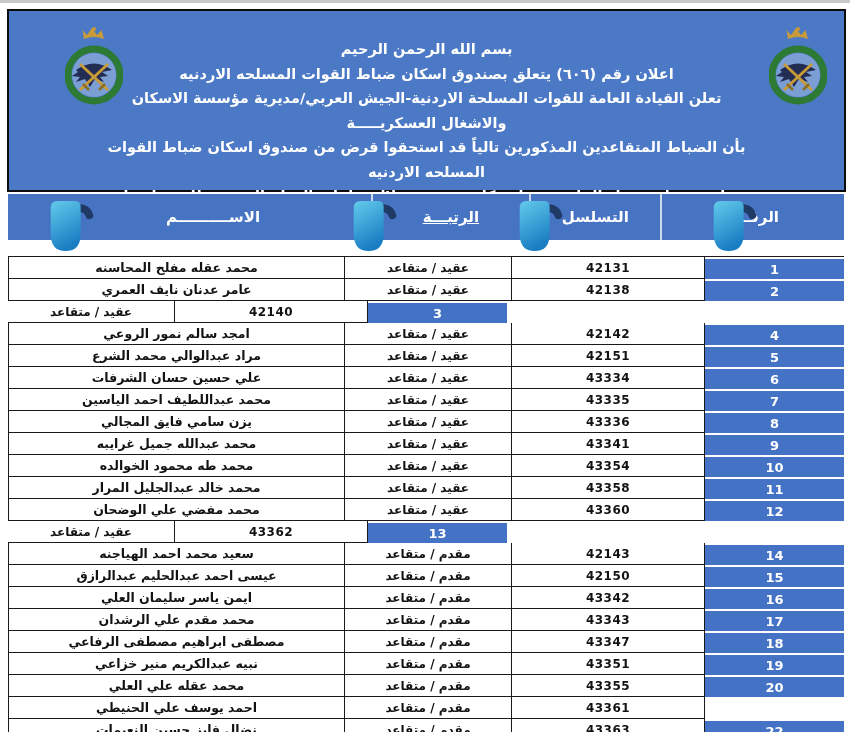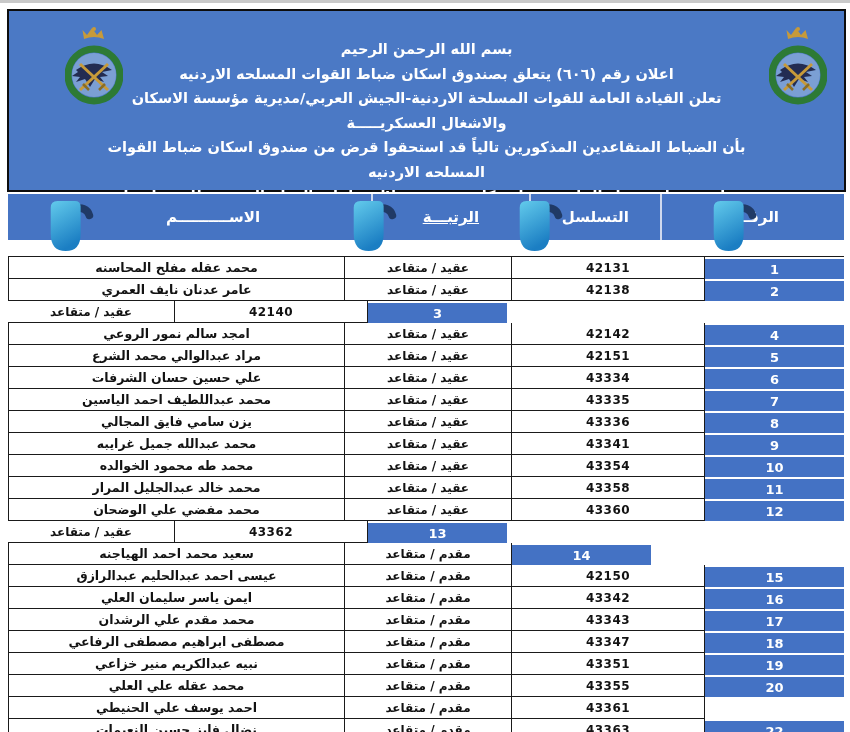--- a/index.html
+++ b/index.html
@@ -208,20 +208,21 @@
         <div class="cell c-serial" dir="ltr">12</div>
       </div>
       <div class="trow">
         <div class="cell c-rank" dir="rtl">عقيد  / متقاعد</div>
         <div class="cell c-number" dir="ltr">43362</div>
         <div class="cell c-serial" dir="ltr">13</div>
       </div>
       <div class="trow">
         <div class="cell c-name" dir="rtl">سعيد محمد احمد الهياجنه</div>
         <div class="cell c-rank" dir="rtl">مقدم  / متقاعد</div>
+        <div class="cell c-number" dir="ltr">42143</div>
         <div class="cell c-serial" dir="ltr">14</div>
       </div>
       <div class="trow">
         <div class="cell c-name" dir="rtl">عيسى احمد عبدالحليم عبدالرازق</div>
         <div class="cell c-rank" dir="rtl">مقدم  / متقاعد</div>
         <div class="cell c-number" dir="ltr">42150</div>
         <div class="cell c-serial" dir="ltr">15</div>
       </div>
       <div class="trow">
         <div class="cell c-name" dir="rtl">ايمن ياسر سليمان العلي</div>

